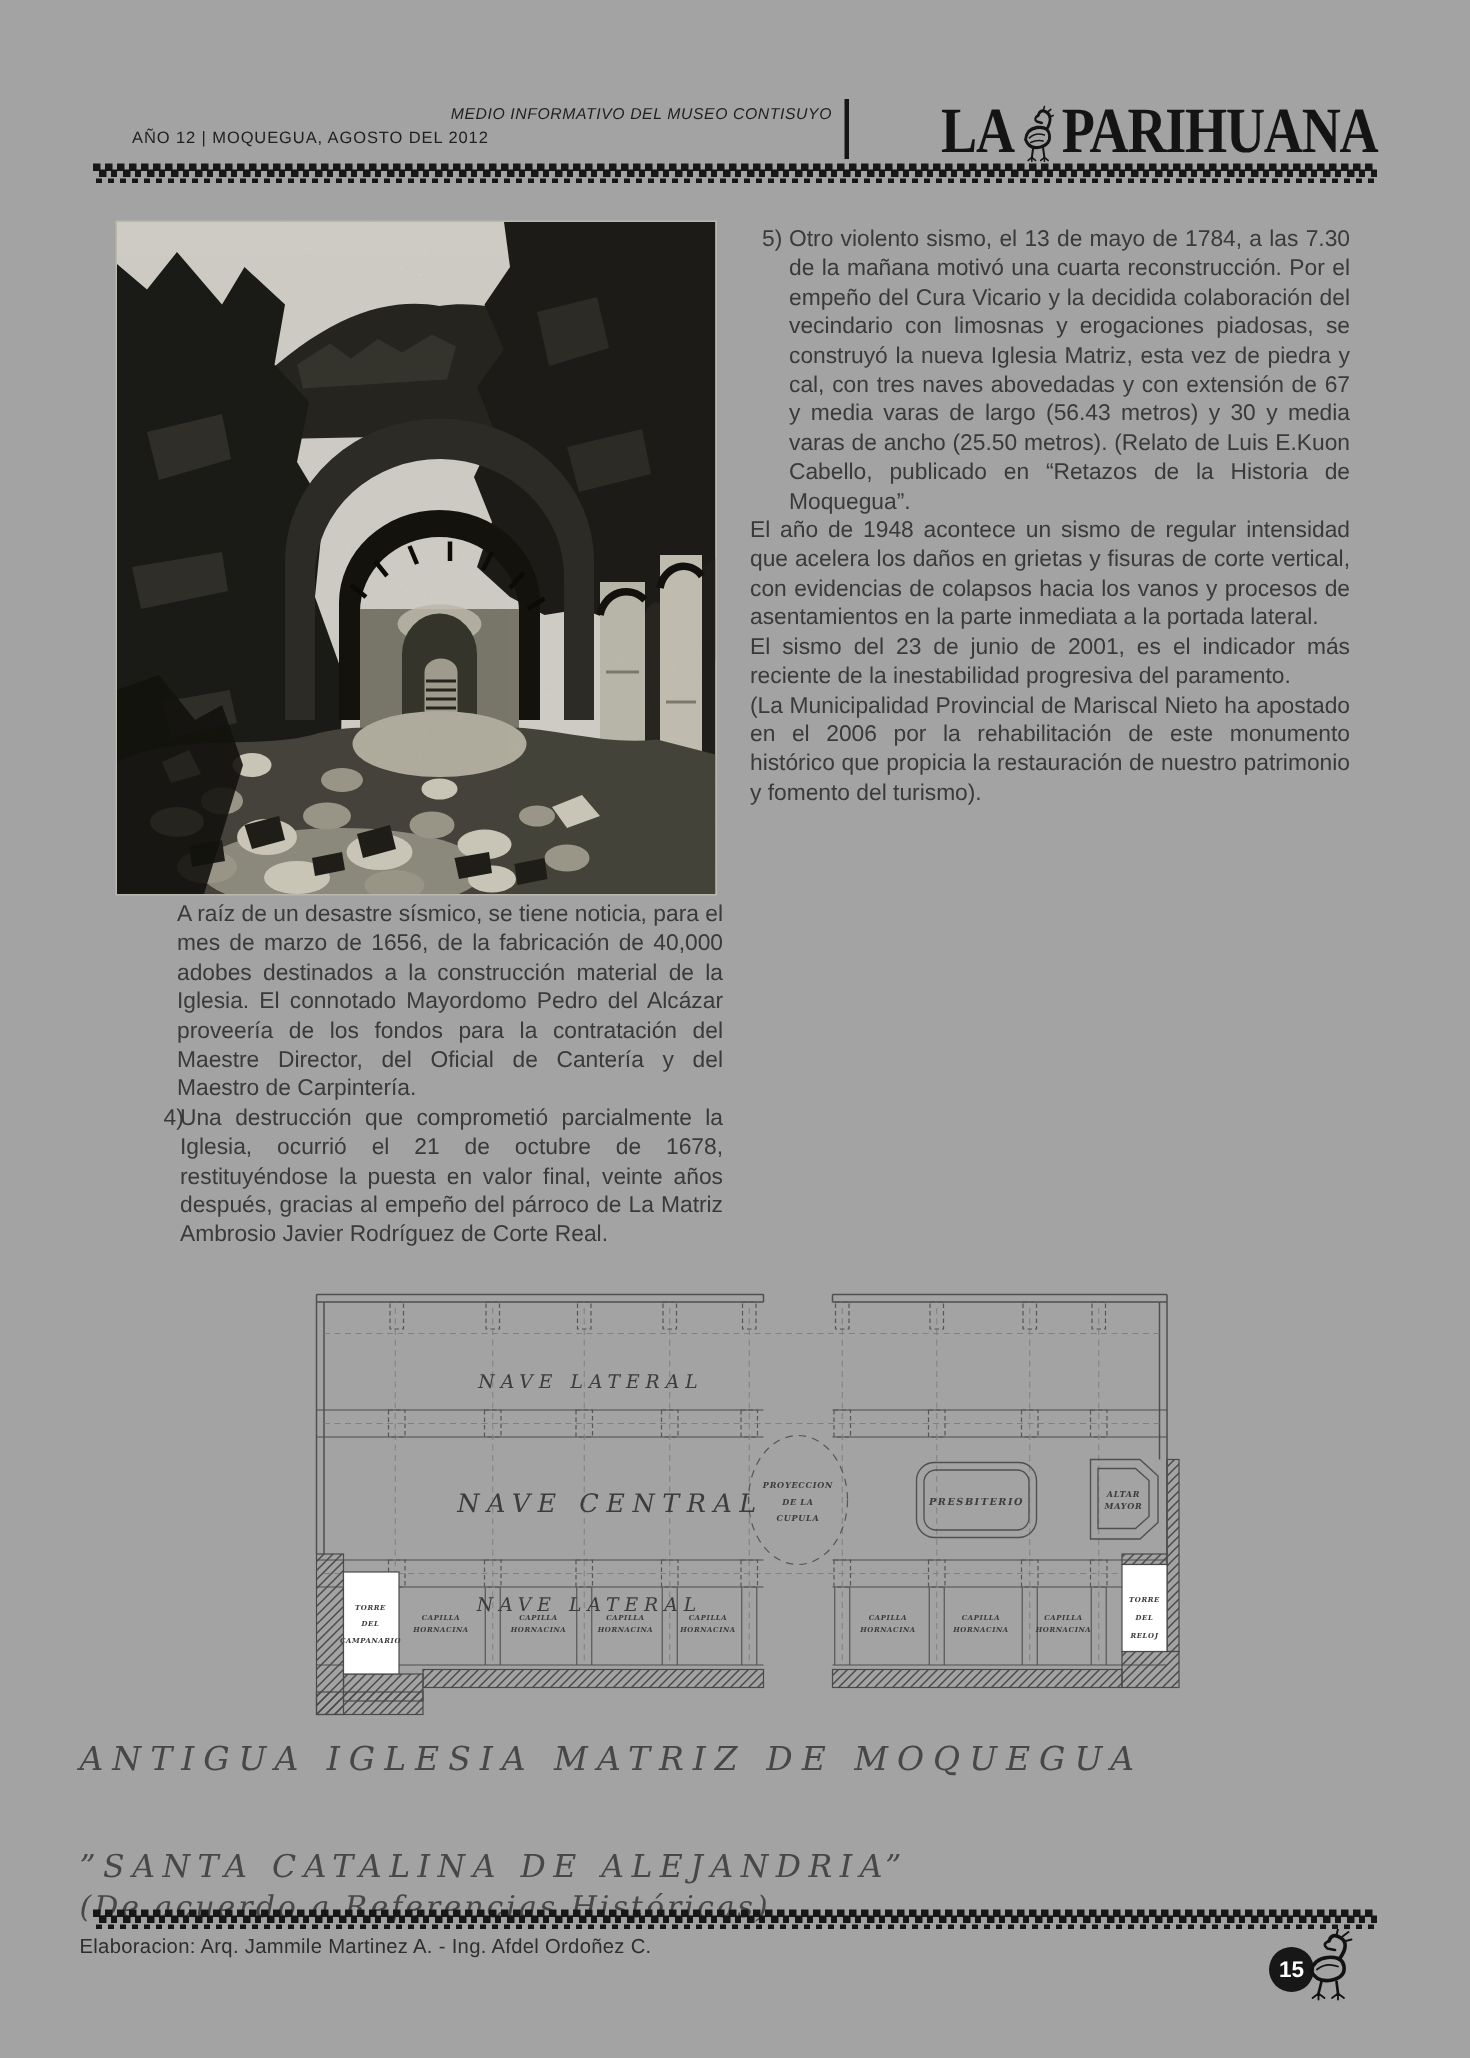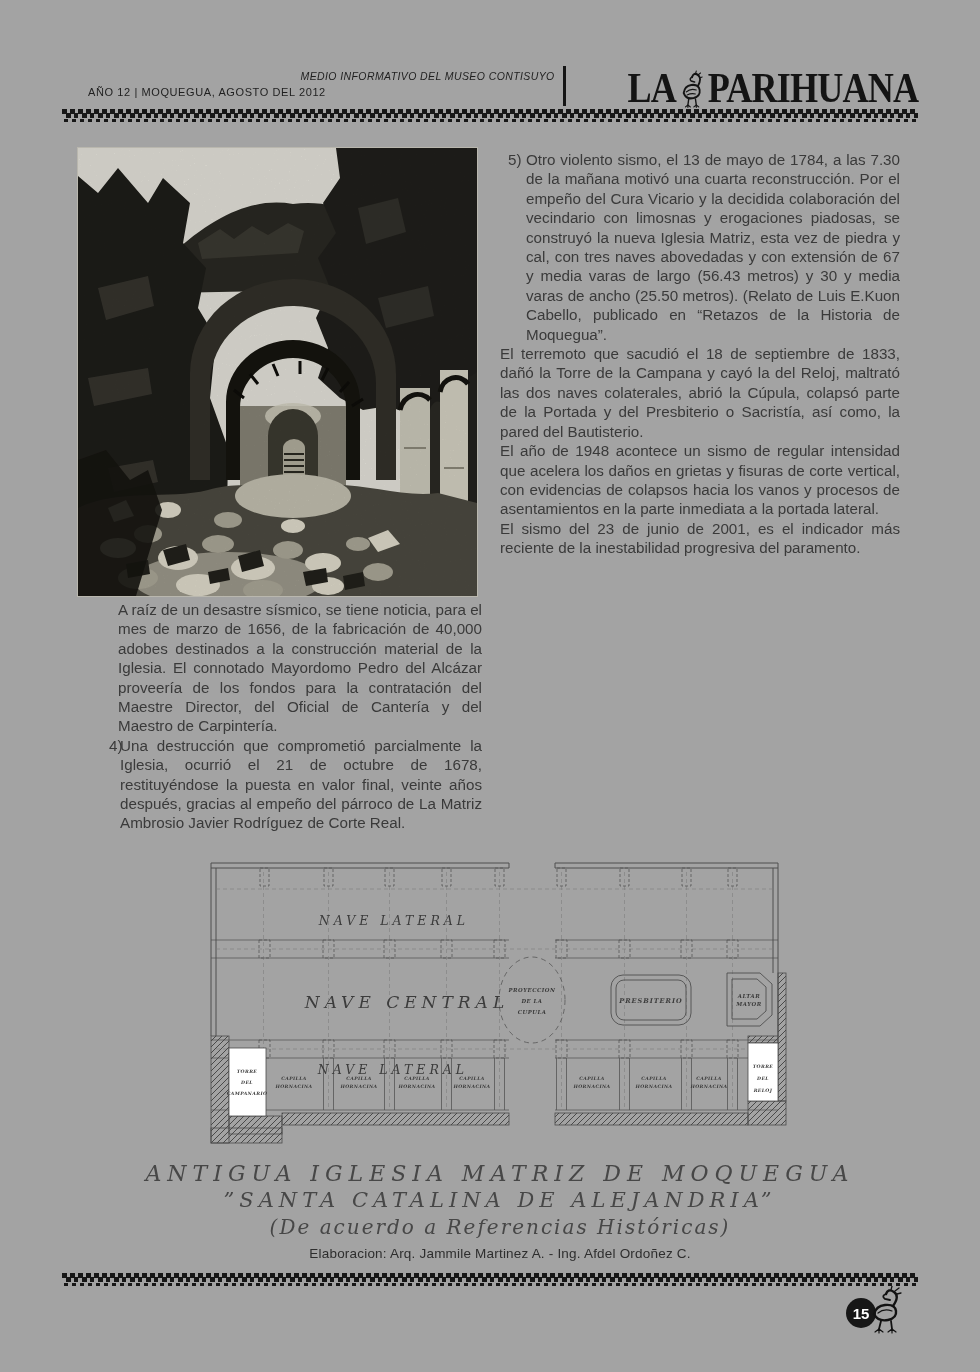--- a/index.html
+++ b/index.html
@@ -39,24 +39,24 @@
   
   .plan{position:absolute;left:202px;top:858px;width:586px;height:292px;}
   .plan text{font-family:"DejaVu Serif",serif;font-style:italic;fill:#3c3c3c;}
   .t-nave{font-size:12.5px;letter-spacing:4px;}
   .t-nave-big{font-size:17px;letter-spacing:5px;}
   .t-tiny{font-size:4.6px;letter-spacing:.4px;font-weight:700;}
   .t-small{font-size:5.4px;letter-spacing:.5px;font-weight:700;}
   .t-med{font-size:6.5px;letter-spacing:1px;font-weight:700;}
 
   
-  .caption{position:absolute;left:64px;top:1160px;width:872px;text-align:center;
+  .caption{position:absolute;left:53px;top:1160px;width:872px;text-align:left;
            font-family:"DejaVu Serif",serif;font-style:italic;color:#474747;}
   .cap1{font-size:22px;letter-spacing:6px;line-height:27px;}
-  .cap2{font-size:21px;letter-spacing:5px;line-height:27px;}
+  .cap2{font-size:21px;letter-spacing:5px;line-height:27px;margin-top:44px;}
   .cap3{font-size:20px;letter-spacing:2px;line-height:27px;}
   .cap-credit{font-family:"Liberation Sans",sans-serif;font-style:normal;font-size:13.5px;
               color:#2e2e2e;margin-top:5px;letter-spacing:.2px;}
 
   
   .pagenum{position:absolute;left:846px;top:1298px;width:30px;height:30px;border-radius:50%;
            background:#171717;color:#fff;display:flex;align-items:center;justify-content:center;
            font-size:15px;font-weight:700;}
   .foot-bird{position:absolute;left:866px;top:1286px;}
 </style>
@@ -187,23 +187,23 @@
       <span class="num">4)</span>
       <p>Una destrucción que comprometió parcialmente la Iglesia, ocurrió el 21 de octubre de 1678, restituyéndose la puesta en valor final, veinte años después, gracias al empeño del párroco de La Matriz Ambrosio Javier Rodríguez de Corte Real.</p>
     </div>
   </div>
 
   <div class="col-right body-text">
     <div class="num-item">
       <span class="num">5)</span>
       <p>Otro violento sismo, el 13 de mayo de 1784, a las 7.30 de la mañana motivó una cuarta reconstrucción. Por el empeño del Cura Vicario y la decidida colaboración del vecindario con limosnas y erogaciones piadosas, se construyó la nueva Iglesia Matriz, esta vez de piedra y cal, con tres naves abovedadas y con extensión de 67 y media varas de largo (56.43 metros) y 30 y media varas de ancho (25.50 metros). (Relato de Luis E.Kuon Cabello, publicado en “Retazos de la Historia de Moquegua”.</p>
     </div>
-    <p>El terremoto que sacudió el 18 de septiembre de 1833, dañó la Torre de la Campana y cayó la del Reloj, maltrató las dos naves colaterales, abrió la Cúpula, colapsó parte de la Portada y del Presbiterio o Sacristía, así como, la pared del Bautisterio.</p>
     <p>El año de 1948 acontece un sismo de regular intensidad que acelera los daños en grietas y fisuras de corte vertical, con evidencias de colapsos hacia los vanos y procesos de asentamientos en la parte inmediata a la portada lateral.</p>
     <p>El sismo del 23 de junio de 2001, es el indicador más reciente de la inestabilidad progresiva del paramento.</p>
+    <p>(La Municipalidad Provincial de Mariscal Nieto ha apostado en el 2006 por la rehabilitación de este monumento histórico que propicia la restauración de nuestro patrimonio y fomento del turismo).</p>
   </div>
 
   <svg class="plan" width="586" height="292" viewBox="0 0 586 292">
     <defs>
       <pattern id="hatch" patternUnits="userSpaceOnUse" width="6" height="6">
         <path d="M-1,7 L7,-1 M-1,1 L1,-1 M5,7 L7,5" stroke="#4a4a4a" stroke-width="1"></path>
       </pattern>
     </defs>
     <g stroke="#4f4f4f" fill="none" stroke-width="1">
 

